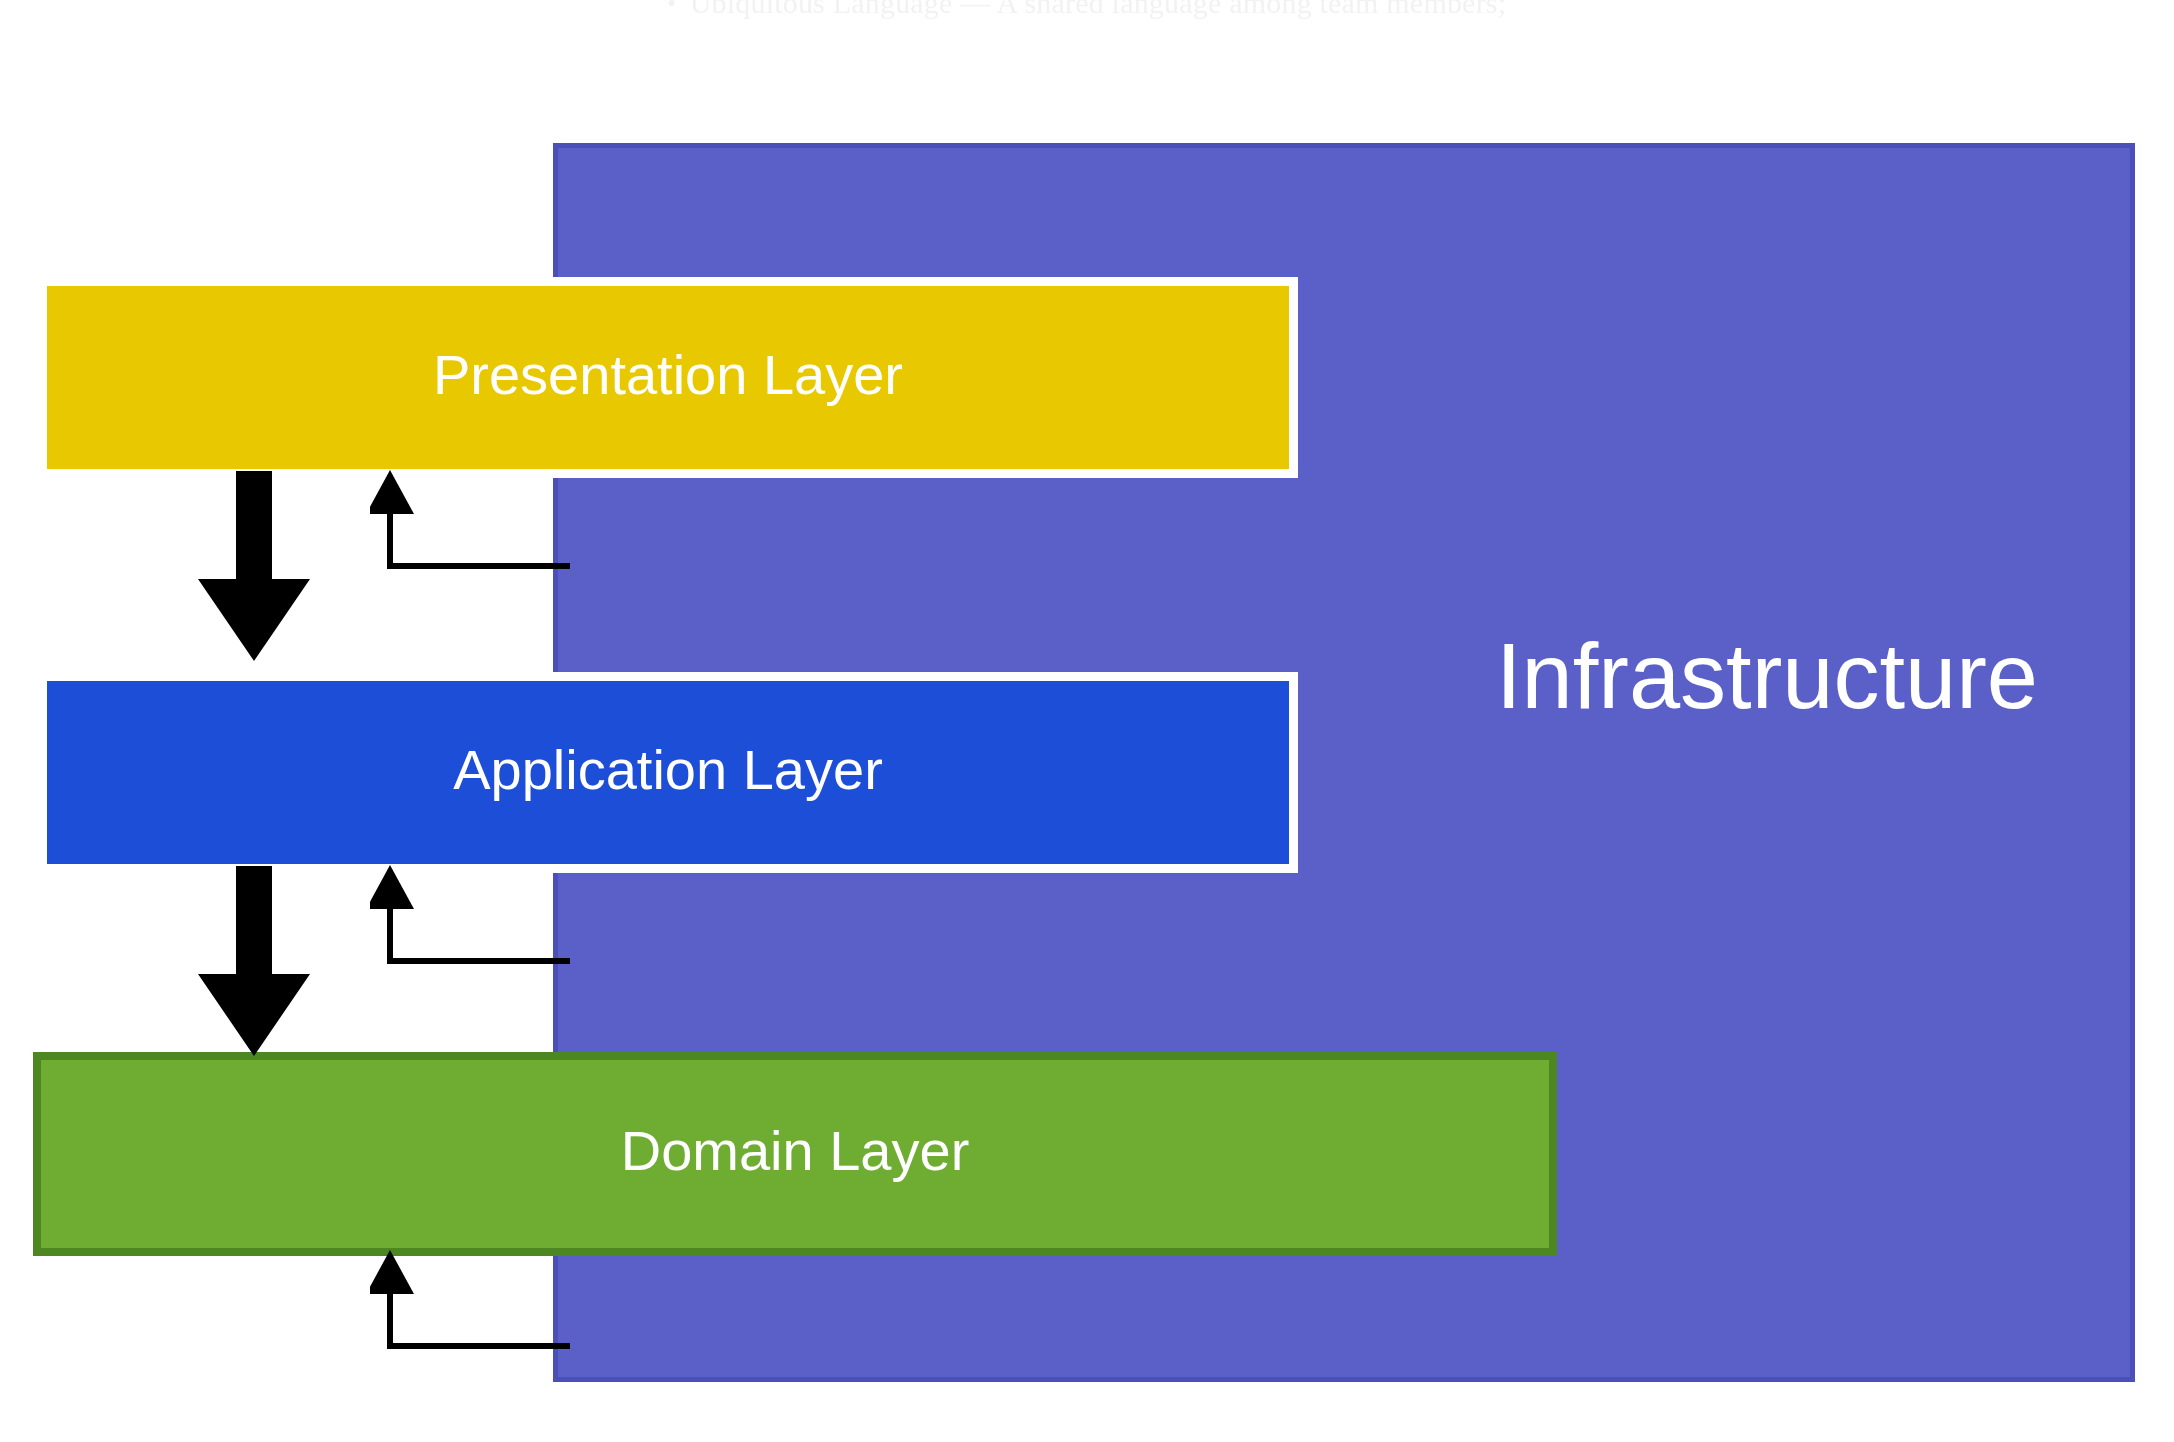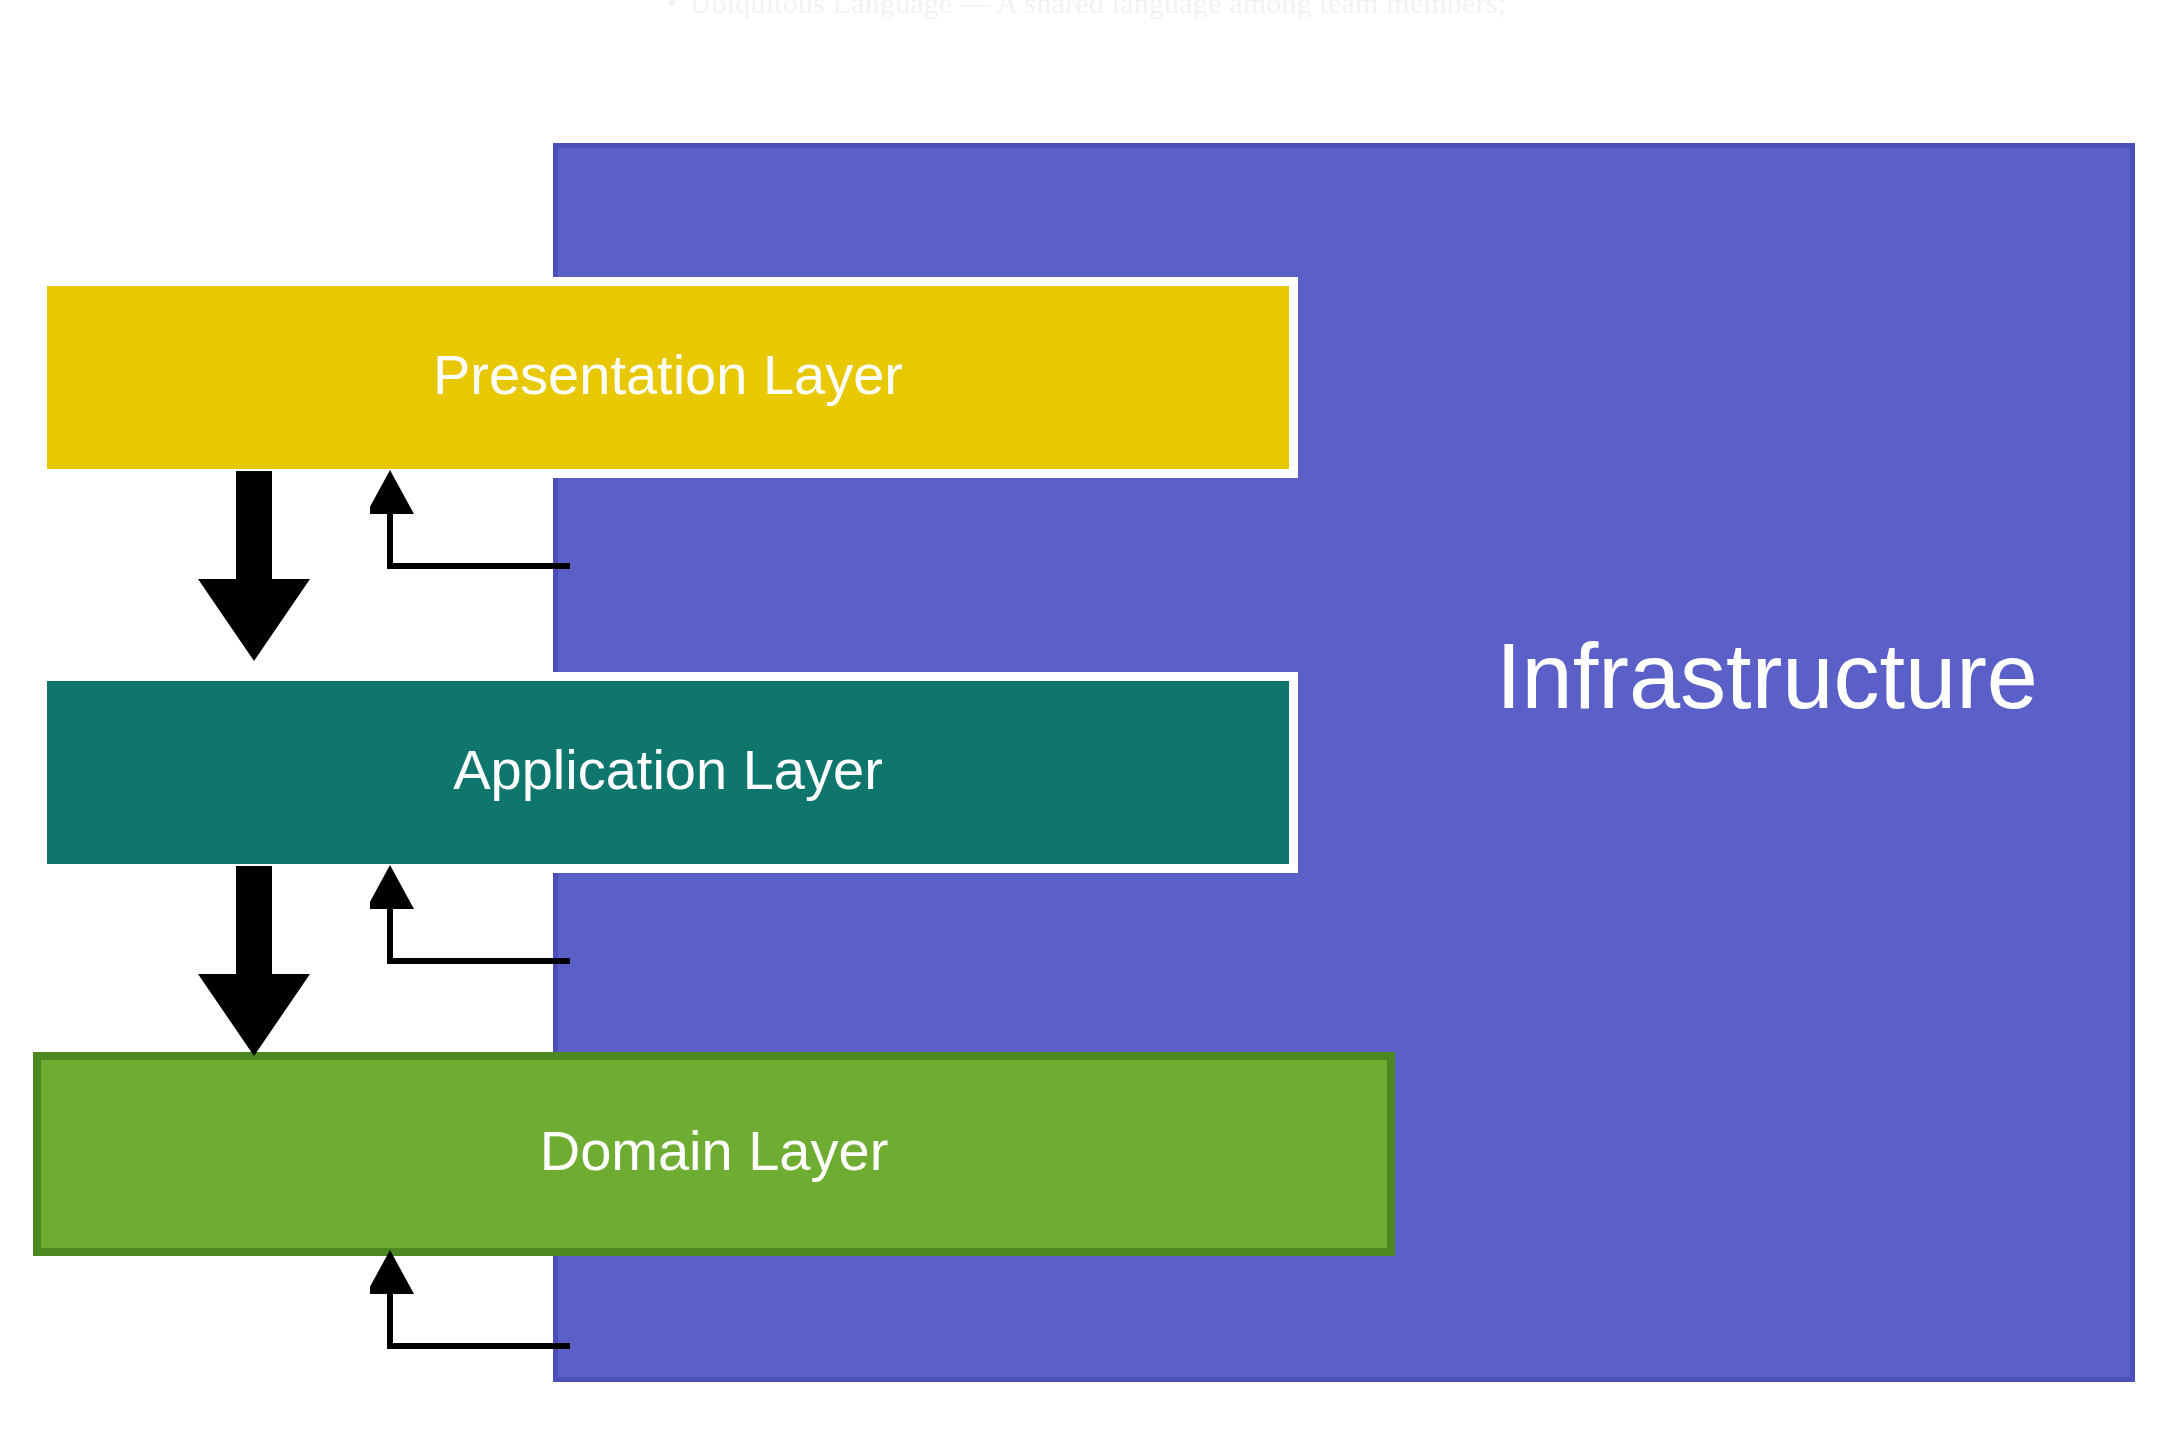--- a/index.html
+++ b/index.html
@@ -85,27 +85,27 @@
     width: 1260px;
     height: 201px;
     background: #e8c800;
     border: 9px solid #ffffff;
   }
   .application-bar {
     left: 38px;
     top: 672px;
     width: 1260px;
     height: 201px;
-    background: #0f766e;
+    background: #1d4ed8;
     border: 9px solid #ffffff;
   }
   .domain-bar {
     left: 33px;
     top: 1052px;
-    width: 1362px;
+    width: 1524px;
     height: 204px;
     background: #6fad32;
     border: 8px solid #4d8722;
   }
 
   
   .block-arrow {
     position: absolute;
   }
   .block-arrow-1 { left: 198px; top: 471px; }

